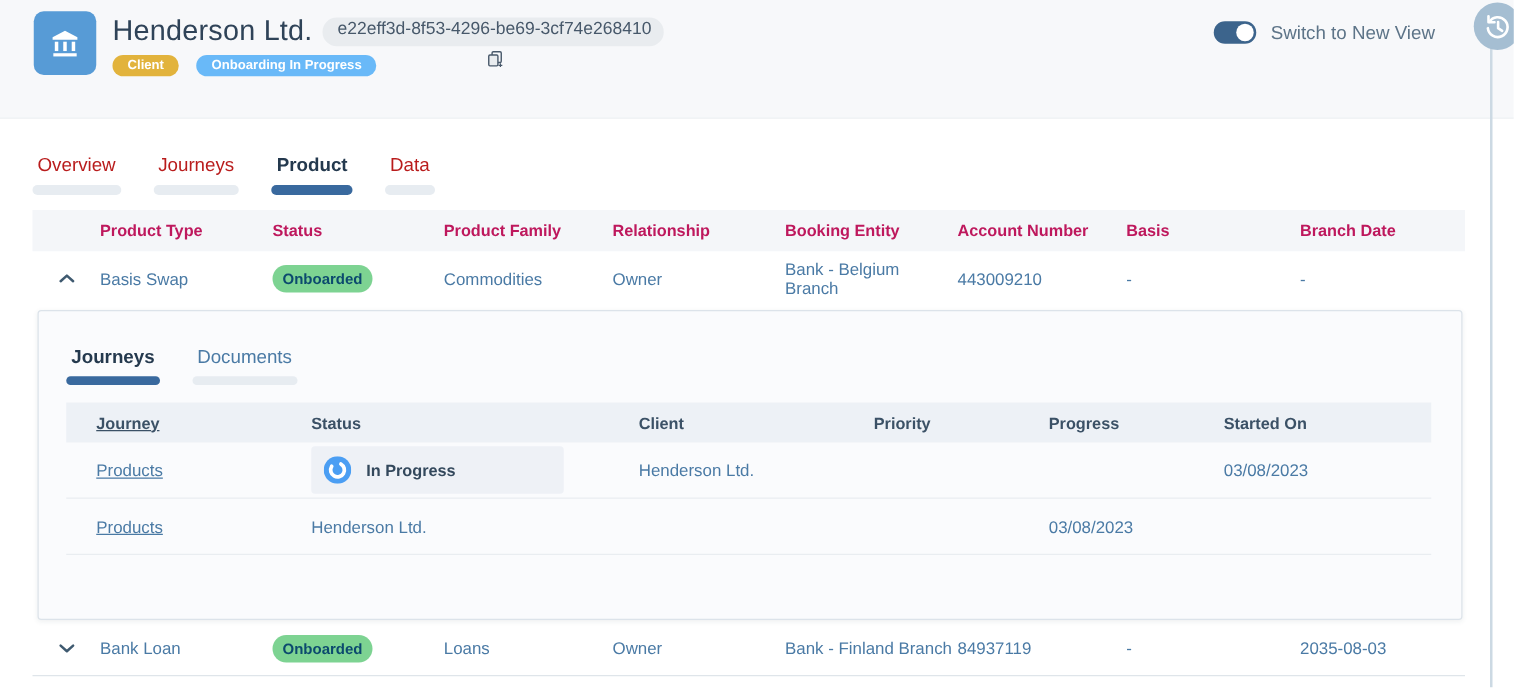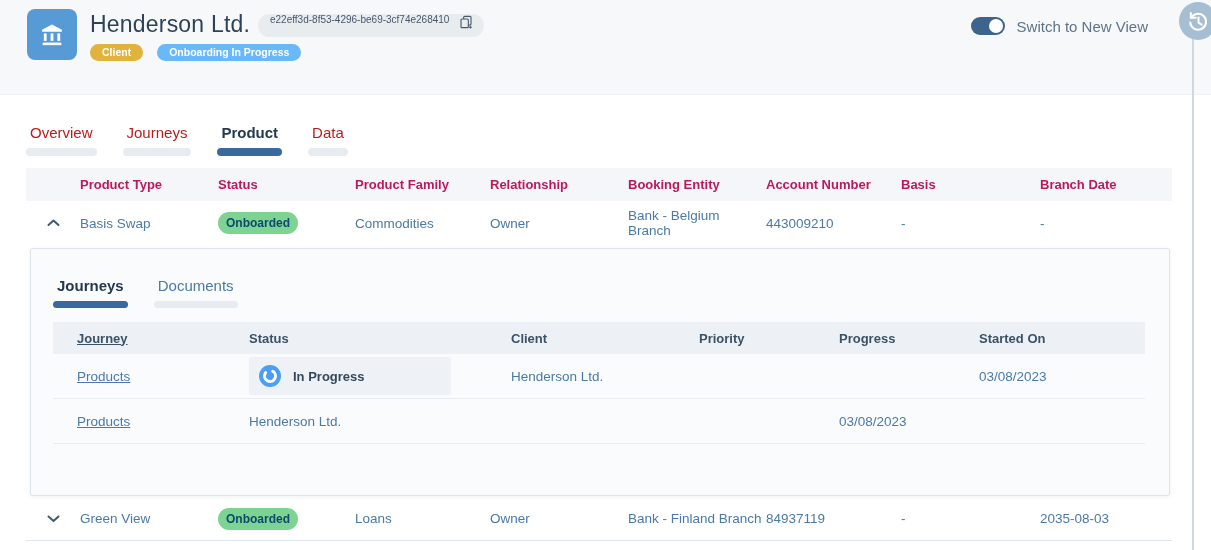--- a/index.html
+++ b/index.html
@@ -10,22 +10,22 @@
   }
 
   
   .topbar { position:absolute; left:0; top:0; right:0; height:95px;
     background:#f7f8fa; border-bottom:1px solid #eef1f4; }
   .bank-avatar { position:absolute; left:27px; top:9px; width:50px; height:51px;
     background:#579bd6; border-radius:8px; display:flex; align-items:center; justify-content:center; }
   .page-title { position:absolute; left:90px; top:11px; margin:0;
     font-size:23px; font-weight:500; color:#2f4358; letter-spacing:.2px; }
   .uuid-pill { position:absolute; left:258px; top:14px; height:23px;
-    background:#e9ecef; border-radius:12px; display:flex; align-items:flex-start;
-    gap:9px; padding:0 10px 0 12px; font-size:10px; color:#47586a; }
+    background:#e9ecef; border-radius:12px; display:flex; align-items:center;
+    gap:9px; padding:0 10px 0 12px; font-size:14px; color:#47586a;flex-direction:column; }
   .copy-icon { display:flex; align-items:center; cursor:pointer; }
   .badge-row { position:absolute; left:90px; top:44px; display:flex; gap:14px; }
   .badge { height:17px; line-height:17px; border-radius:9px; padding:0 12px;
     font-size:10.5px; font-weight:bold; color:#fff; }
   .badge-client { background:#e2b33c; }
   .badge-status { background:#69b9f8; }
 
   .topbar-right { position:absolute; right:39px; top:12px; height:28px;
     display:flex; align-items:center; }
   .toggle { width:34px; height:18px; border-radius:9px; background:#3c648c;
@@ -236,21 +236,21 @@
       </div>
     </div>
   </div>
 
   <div class="prow pdata bottom-border" style="margin-top:1px;">
     <span class="chev">
       <svg width="13" height="8" viewBox="0 0 13 8" fill="none" stroke="#3f5a70" stroke-width="2" stroke-linecap="round" stroke-linejoin="round">
           <path d="M1.5 1.5L6.5 6 11.5 1.5"></path>
         </svg>
     </span>
-    <span class="cell-link">Green View</span>
+    <span class="cell-link">Bank Loan</span>
     <span><span class="onboarded-pill">Onboarded</span></span>
     <span>Loans</span>
     <span>Owner</span>
     <span>Bank - Finland Branch</span>
     <span>84937119</span>
     <span>-</span>
     <span>2035-08-03</span>
   </div>
 </div>
 

